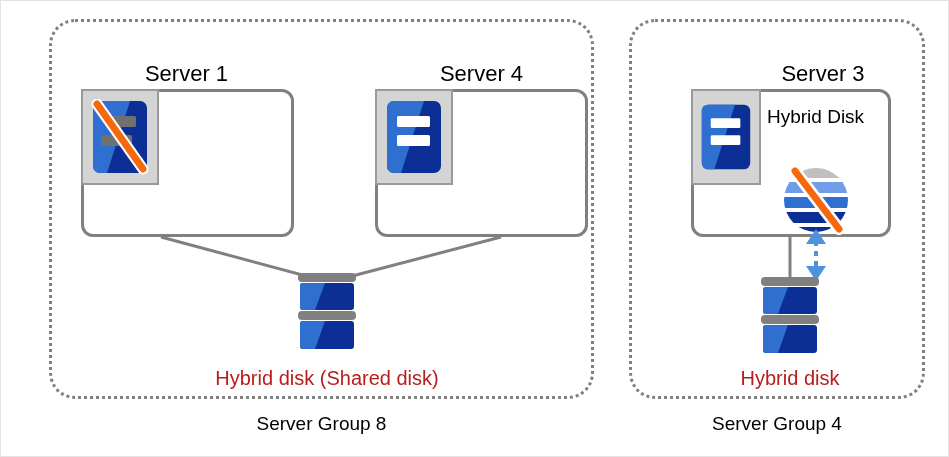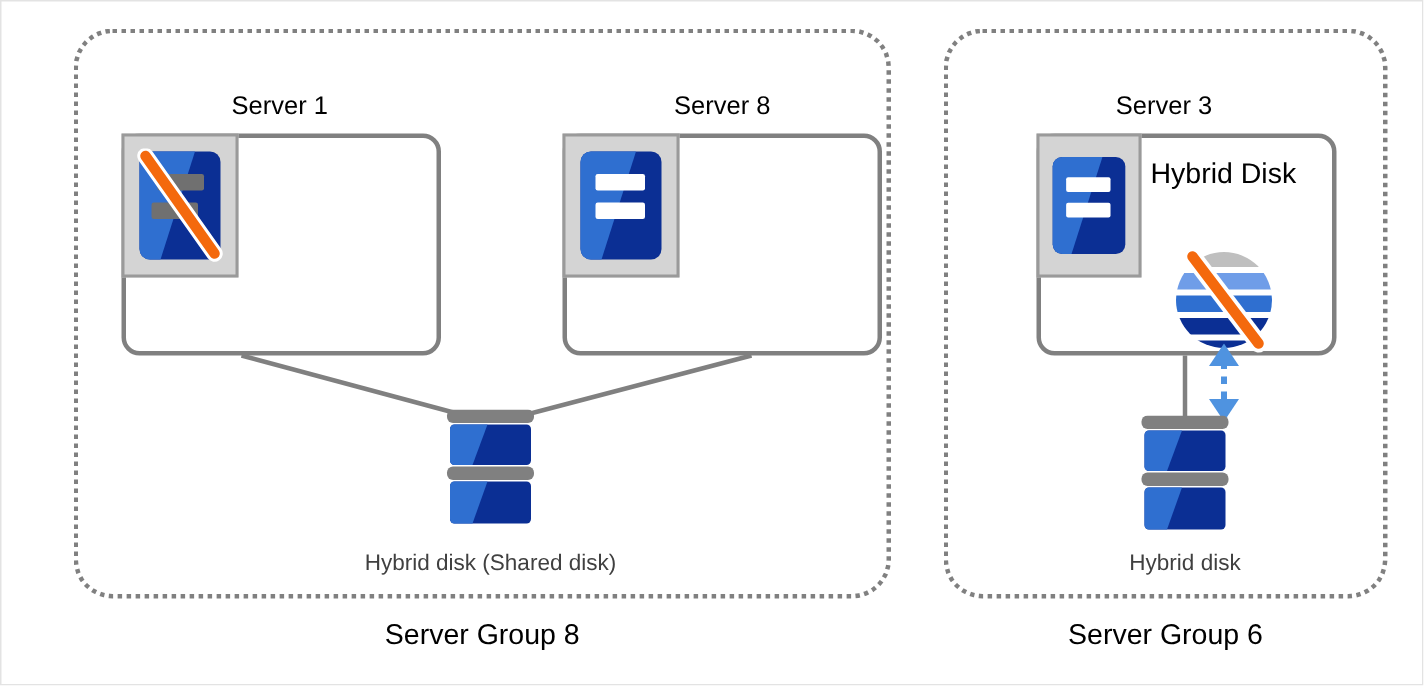--- a/index.html
+++ b/index.html
@@ -35,28 +35,28 @@
     color: #000000;
     text-align: center;
     white-space: nowrap;
   }
   #group-1-caption { left: 48px;  top: 412px; width: 545px; }
   #group-2-caption { left: 628px; top: 412px; width: 296px; }
 
   
   .server-title {
     position: absolute;
-    font-size: 17px;
+    font-size: 22px;
     color: #000000;
     text-align: center;
     white-space: nowrap;
   }
   #server-1-title { left: 78px;  top: 60px; width: 215px; }
   #server-2-title { left: 374px; top: 60px; width: 213px; }
-  #server-3-title { left: 675px; top: 60px; width: 200px; }
+  #server-3-title { left: 722px; top: 60px; width: 200px; }
 
   
   .server-box {
     position: absolute;
     border: 3px solid #808080;
     border-radius: 12px;
     background: #ffffff;
     box-sizing: border-box;
   }
   #server-1-box { left: 80px;  top: 88px; width: 213px; height: 148px; }
@@ -102,22 +102,22 @@
   
   .disk-icon {
     position: absolute;
   }
   #shared-disk-icon { left: 296px; top: 272px; width: 60px; height: 82px; }
   #group2-disk-icon { left: 759px; top: 276px; width: 60px; height: 82px; }
 
   
   .disk-caption {
     position: absolute;
-    font-size: 15px;
-    color: #404040;
+    font-size: 20px;
+    color: #b91c1c;
     text-align: center;
     white-space: nowrap;
   }
   #shared-disk-caption  { left: 140px; top: 366px; width: 372px; }
   #group2-disk-caption  { left: 689px; top: 366px; width: 200px; }
 
   
   #connectors {
     position: absolute;
     left: 0;
@@ -149,21 +149,21 @@
     <svg class="server-icon-svg" width="58" height="76" viewBox="0 0 58 76" xmlns="http://www.w3.org/2000/svg">
       <rect x="2" y="2" width="54" height="72" rx="7" fill="#0b2f94"></rect>
       <path d="M2 9 a7 7 0 0 1 7-7 h30 L16 74 H9 a7 7 0 0 1 -7 -7 Z" fill="#2f6fd0"></path>
       <rect x="14" y="17" width="31" height="11" rx="1.5" fill="#707070"></rect>
       <rect x="10" y="36" width="31" height="11" rx="1.5" fill="#707070"></rect>
       <line x1="6" y1="5" x2="52" y2="70" stroke="#ffffff" stroke-width="11" stroke-linecap="round"></line>
       <line x1="6" y1="5" x2="52" y2="70" stroke="#f4690d" stroke-width="7" stroke-linecap="round"></line>
     </svg>
   </div>
 
-  <div class="server-title" id="server-2-title">Server 8</div>
+  <div class="server-title" id="server-2-title">Server 4</div>
   <div class="server-box" id="server-2-box"></div>
   <div class="server-icon-frame" id="server-2-icon-frame">
     <svg class="server-icon-svg" width="58" height="76" viewBox="0 0 58 76" xmlns="http://www.w3.org/2000/svg">
       <rect x="2" y="2" width="54" height="72" rx="7" fill="#0b2f94"></rect>
       <path d="M2 9 a7 7 0 0 1 7-7 h30 L16 74 H9 a7 7 0 0 1 -7 -7 Z" fill="#2f6fd0"></path>
       <rect x="12" y="17" width="33" height="11" rx="1.5" fill="#ffffff"></rect>
       <rect x="12" y="36" width="33" height="11" rx="1.5" fill="#ffffff"></rect>
     </svg>
   </div>
 
@@ -223,15 +223,15 @@
   <svg class="disk-icon" id="group2-disk-icon" viewBox="0 0 60 82" xmlns="http://www.w3.org/2000/svg">
     <rect x="1" y="0" width="58" height="9" rx="4" fill="#808080"></rect>
     <rect x="3" y="10" width="54" height="27" rx="3" fill="#0b2f94"></rect>
     <path d="M6 10 h22 L18 37 H6 a3 3 0 0 1 -3 -3 V13 a3 3 0 0 1 3 -3 Z" fill="#2f6fd0"></path>
     <rect x="1" y="38" width="58" height="9" rx="4" fill="#808080"></rect>
     <rect x="3" y="48" width="54" height="28" rx="3" fill="#0b2f94"></rect>
     <path d="M6 48 h22 L18 76 H6 a3 3 0 0 1 -3 -3 V51 a3 3 0 0 1 3 -3 Z" fill="#2f6fd0"></path>
   </svg>
   <div class="disk-caption" id="group2-disk-caption">Hybrid disk</div>
 
-  <div class="group-caption" id="group-2-caption">Server Group 6</div>
+  <div class="group-caption" id="group-2-caption">Server Group 4</div>
 
 </div>
 
 </body></html>

